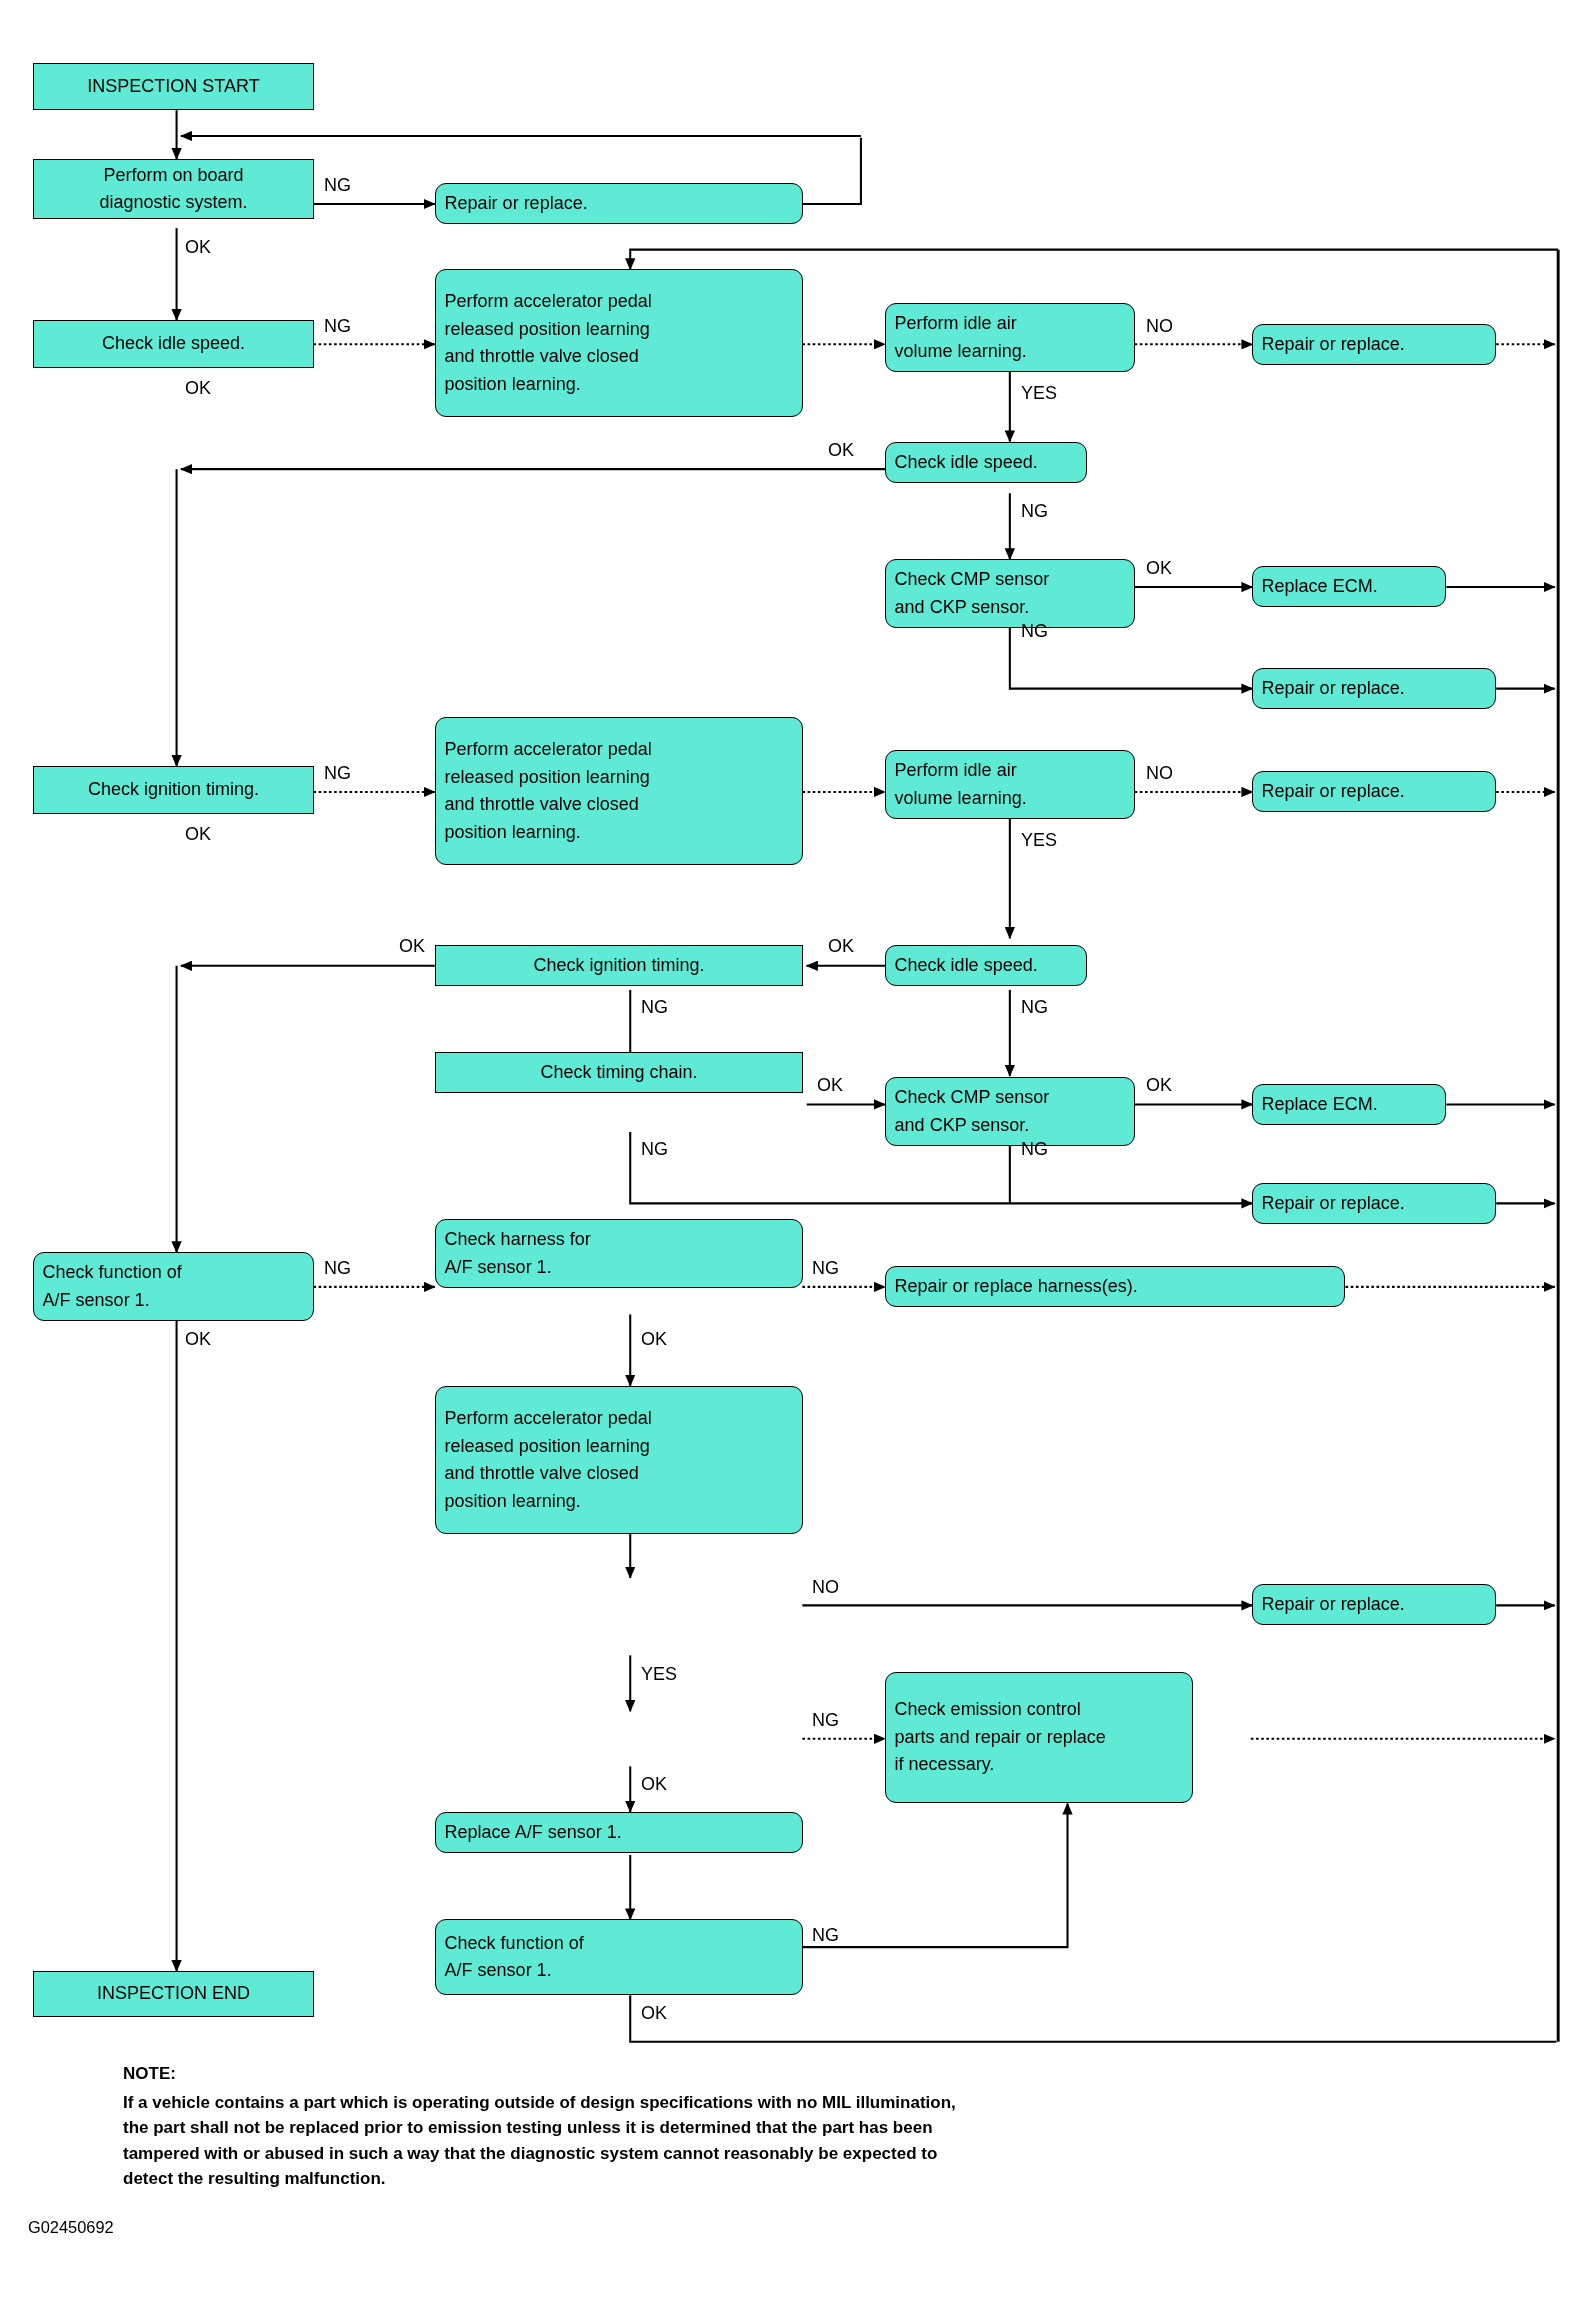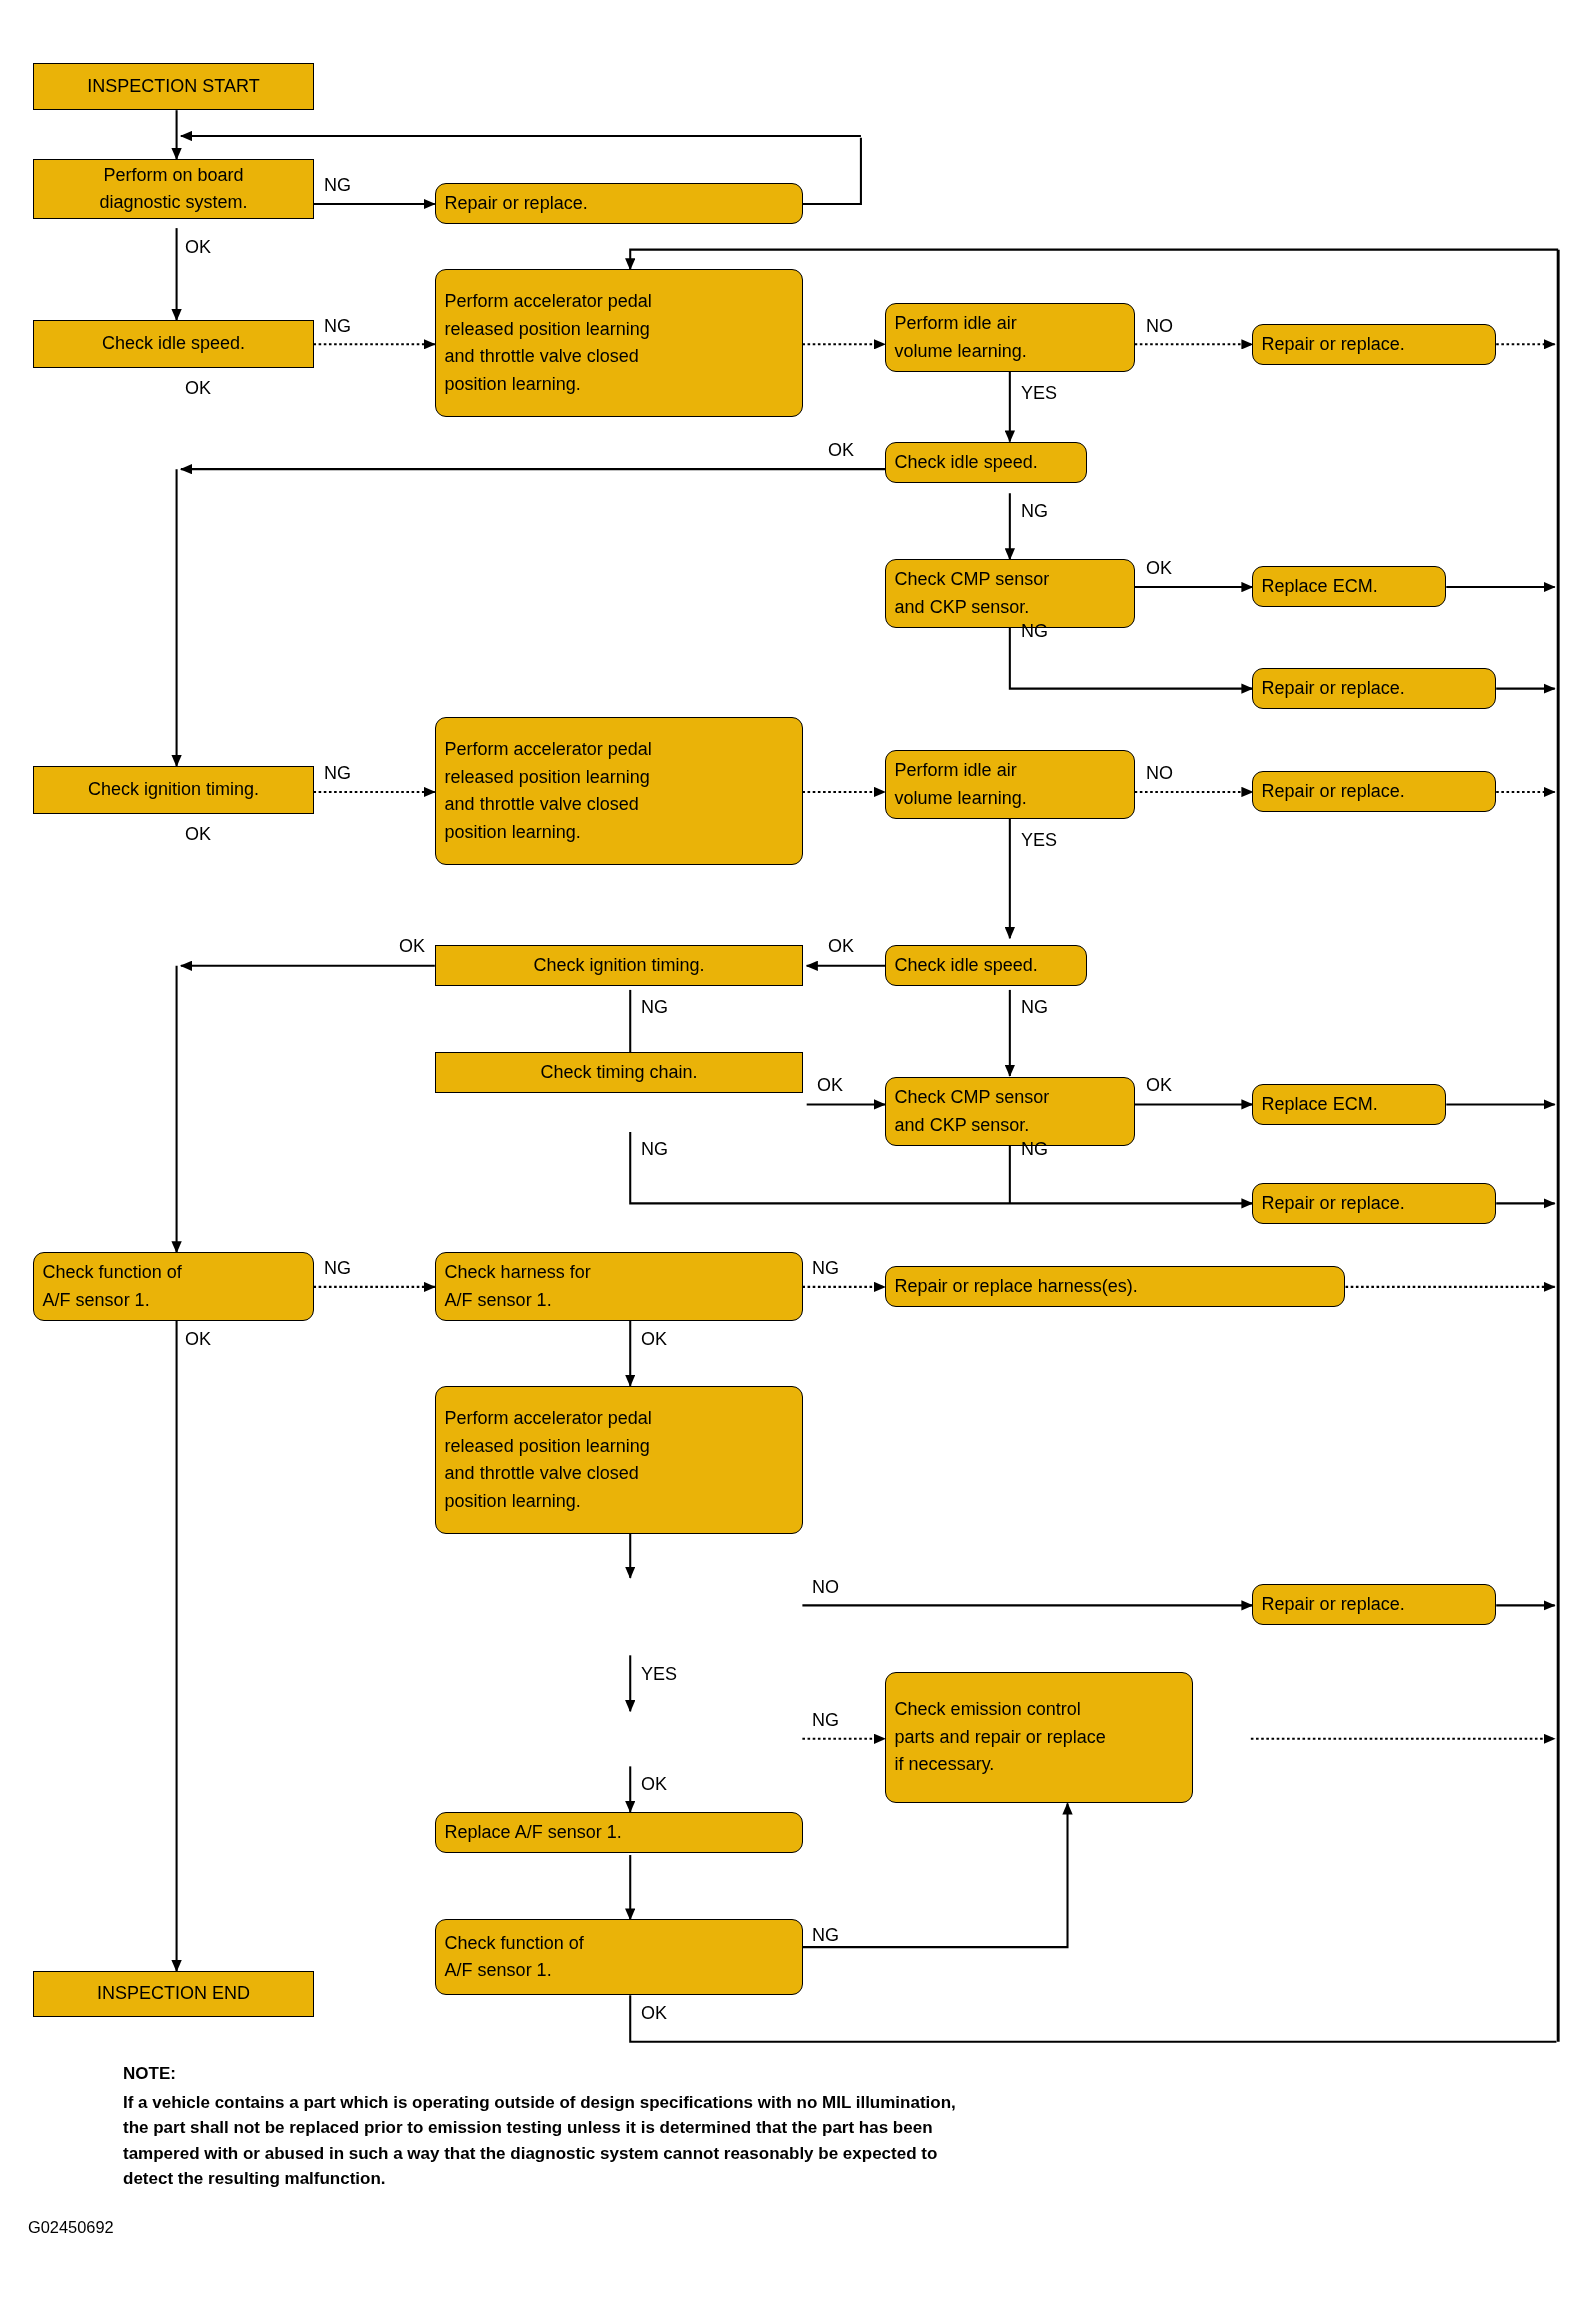--- a/index.html
+++ b/index.html
@@ -2,21 +2,21 @@
 <html style="font-size:13.8px"><head>
 <meta charset="utf-8">
 <style>
   html,body{margin:0;padding:0;background:#fff;}
   body{width:1591px;height:2319px;font-family:"Liberation Sans",sans-serif;color:#000;}
   #sheet{position:relative;width:1591px;height:2319px;overflow:hidden;}
   svg#wires{position:absolute;left:0;top:0;width:1591px;height:2319px;}
   .box{
     position:absolute;
     border:1.7px solid #000;
-    background:#eab308;
+    background:#5eead4;
     box-sizing:border-box;
     display:flex;
     flex-direction:column;
     justify-content:center;
     font-size:18px;
     line-height:27.5px;
     padding:1.7px 8.6px;
     white-space:pre-line;
   }
   .box.ctr{align-items:center;text-align:center;}
@@ -187,21 +187,21 @@
   <div class="box lft" style="left:885px;top:1077px;width:250px;height:69px;"><span>Check CMP sensor
 and CKP sensor.</span></div>
 
   <div class="box lft" style="left:1252px;top:1084px;width:194px;height:41px;"><span>Replace ECM.</span></div>
 
   <div class="box lft" style="left:1252px;top:1183px;width:244px;height:41px;"><span>Repair or replace.</span></div>
 
   <div class="box lft" style="left:33px;top:1252px;width:281px;height:69px;"><span>Check function of
 A/F sensor 1.</span></div>
 
-  <div class="box lft" style="left:435px;top:1252px;width:368px;height:69px;"><span>Check harness for
+  <div class="box lft" style="left:435px;top:1219px;width:368px;height:69px;"><span>Check harness for
 A/F sensor 1.</span></div>
 
   <div class="box lft" style="left:885px;top:1266px;width:460px;height:41px;"><span>Repair or replace harness(es).</span></div>
 
   <div class="box lft" style="left:435px;top:1386px;width:368px;height:148px;"><span>Perform accelerator pedal
 released position learning
 and throttle valve closed
 position learning.</span></div>
 
 

